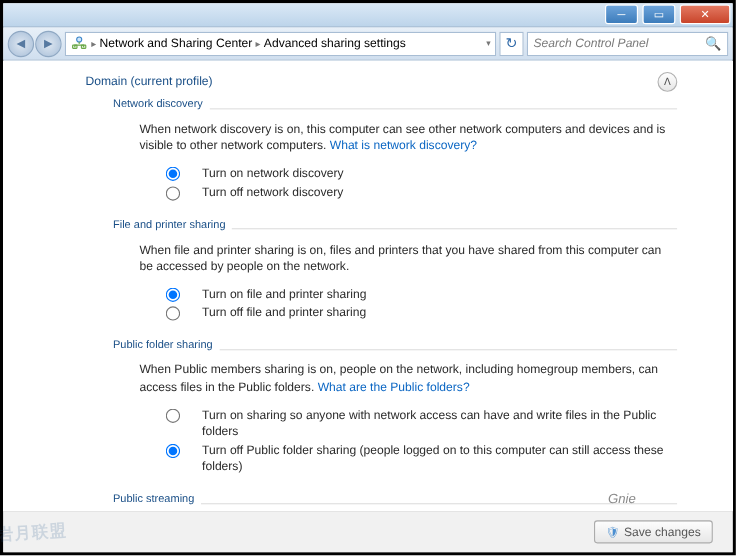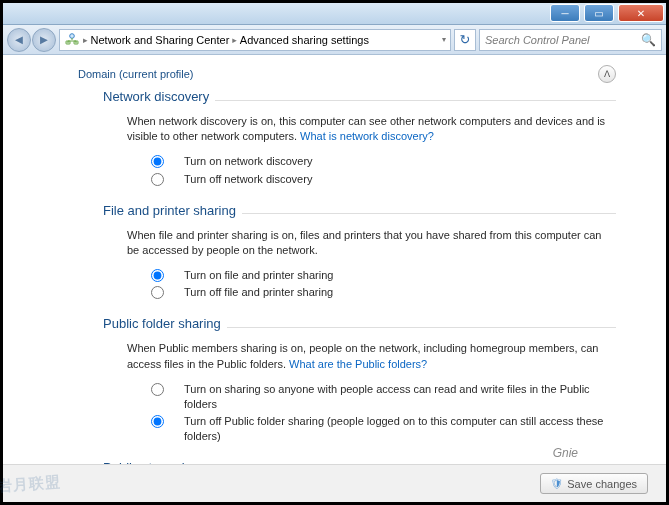--- a/index.html
+++ b/index.html
@@ -24,21 +24,21 @@
   .search-box { width: 183px; height: 22px; background: #fff; border: 1px solid #a8bdd4; display: flex; align-items: center; padding: 0 5px; color: #7b7b7b; font-style: italic; justify-content: space-between; }
   .search-icon { color: #5b8ec0; font-size: 12px; font-style: normal; }
   
   
   .content { flex: 1; overflow-y: auto; padding: 8px 50px 8px 75px; color: #1a1a1a; background: #fff; }
   .profile-row { display: flex; align-items: center; justify-content: space-between; margin: 2px 0 6px; gap: 48px; }
   .profile-title { color: #1a4f87; font-size: 11px; }
   .collapse-btn { width: 18px; height: 18px; border-radius: 50%; border: 1px solid #b0b0b0; background: linear-gradient(#fefefe,#e6e6e6); display: flex; align-items: center; justify-content: center; font-size: 9px; color: #505050; }
   
   .section { margin: 0 0 10px 25px; }
-  .section-title-noline { color: #1a4f87; font-size: 13px; }
+  .section-title-noline { color: #1a4f87; font-size: 10px; }
   .section-body { padding: 10px 4px 4px 24px; font-size: 11px; line-height: 1.38; color: #2a2a2a; }
   .help-link { color: #0b66c3; cursor: pointer; }
   .help-link.dashed { text-decoration-style: dashed; }
   .radios { margin: 10px 0 0 24px; }
   .radio { display: flex; align-items: flex-start; gap: 20px; margin: 2px 0; }
   .radio input { margin-top: 1px; }
   
   
   .content::-webkit-scrollbar { width: 16px; }
   .content::-webkit-scrollbar-track { background: #f0f0f0; border-left: 1px solid #dcdcdc; }
@@ -147,21 +147,21 @@
     <div class="section">
       <div class="titlerow">
           <span class="section-title-noline">Public folder sharing</span>
           <span class="sep-line"></span>
         </div>
       <div class="section-body">
         <span>When Public members sharing is on, people on the network, including homegroup members, can access files in the Public folders. </span><a class="help-link dashed">What are the Public folders?</a>
         <div class="radios">
           <label class="radio">
               <input type="radio" name="pf" style="">
-              <span>Turn on sharing so anyone with people access can read and write files in the Public folders</span>
+              <span>Turn on sharing so anyone with network access can have and write files in the Public folders</span>
             </label>
           <label class="radio">
               <input type="radio" name="pf" checked="" style="">
               <span>Turn off Public folder sharing (people logged on to this computer can still access these folders)</span>
             </label>
         </div>
       </div>
     </div>
 
     <div class="section">

